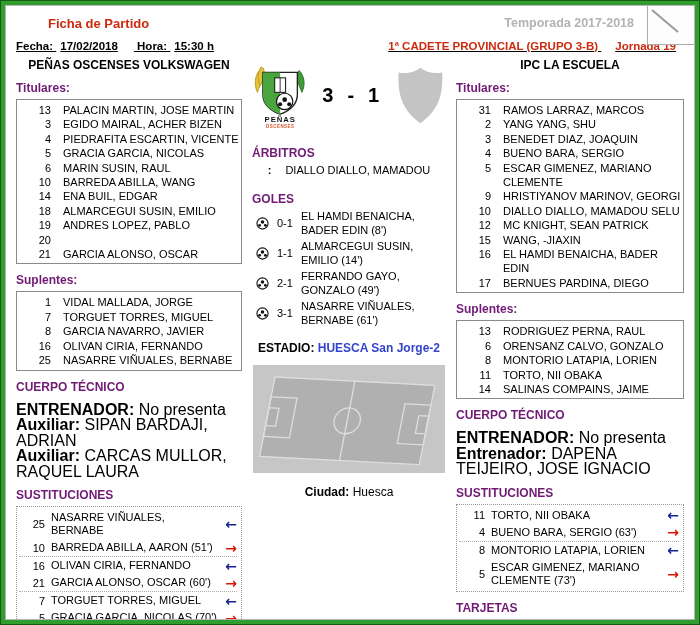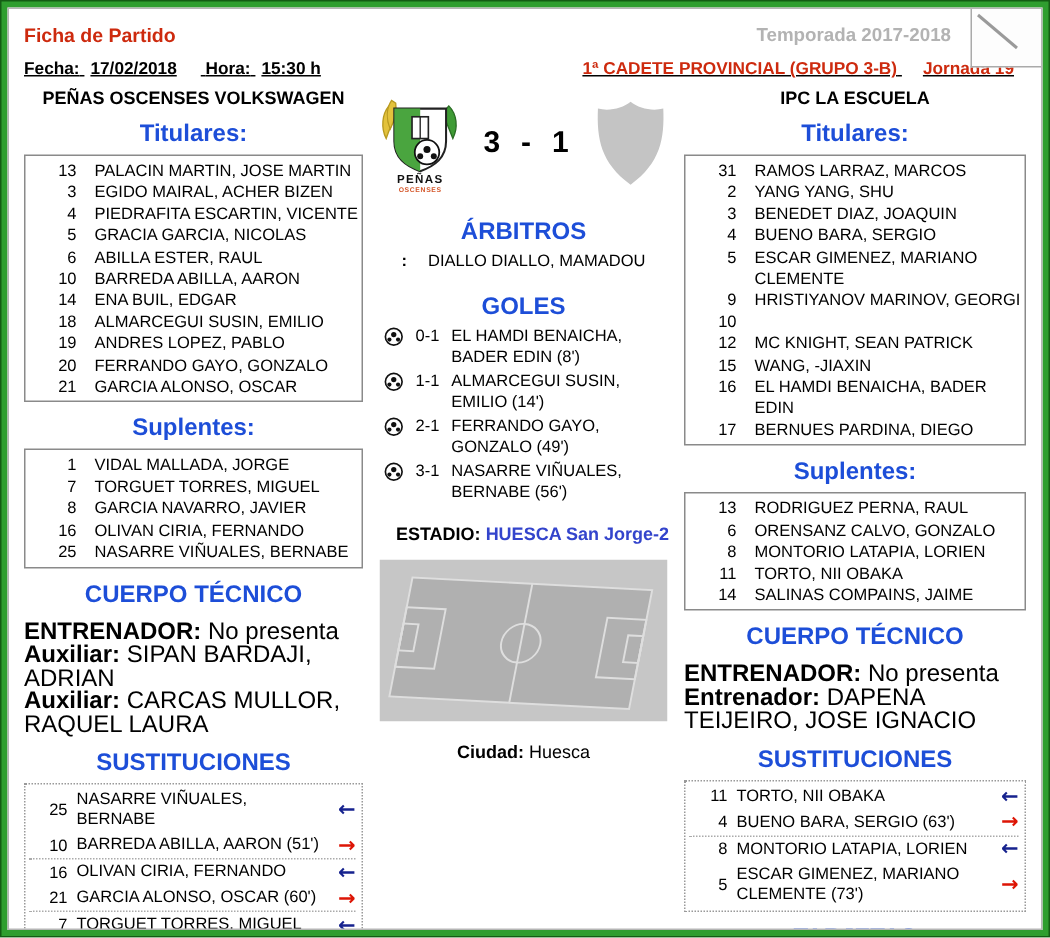--- a/index.html
+++ b/index.html
@@ -1,29 +1,29 @@
 <!DOCTYPE html>
 <html><head>
 <meta charset="utf-8">
 <style>
   html,body{margin:0;padding:0;background:#fff;}
   body{width:700px;height:625px;font-family:"Liberation Sans","DejaVu Sans",sans-serif;}
   .frame{box-sizing:border-box;width:700px;height:625px;background:#2f9e2f;border:1px solid #145c14;padding:4px;}
   .inner{box-sizing:border-box;background:#fff;width:100%;height:100%;border:1px solid #b5b5b5;position:relative;overflow:hidden;padding:6px 10px 4px 10px;}
   .corner-tab{position:absolute;top:0;right:0;width:46px;height:38px;border-left:1px solid #aaa;border-bottom:1px solid #aaa;background:#fdfdfd;}
-  .hdr{display:flex;justify-content:space-between;align-items:flex-start;padding-right:50px;}
+  .hdr{display:flex;justify-content:space-between;align-items:flex-start;padding-right:50px;margin-left:32px;}
   .title{color:#cd2a0e;font-size:13px;font-weight:bold;padding-top:4px;}
   .season{color:#b3b3b3;font-size:12.5px;font-weight:bold;padding-top:4px;}
   .inforow{display:flex;justify-content:space-between;margin-top:9px;padding-right:8px;font-size:11.5px;font-weight:bold;text-decoration:underline;}
   .comp{color:#cd2a0e;}
   .comp .jor{margin-left:14px;}
   .cols{display:grid;grid-template-columns:226px 1fr 228px;column-gap:10px;margin-top:4px;}
   .tcol{min-width:0;}
   .team-name{text-align:center;font-weight:bold;font-size:12px;margin:2px 0 0 0;}
-  .sec-head{text-align:center;color:#1d4ed8;font-weight:bold;font-size:16px;margin:9px 0 4px 0;}
+  .sec-head{text-align:left;color:#701a75;font-weight:bold;font-size:12px;margin:9px 0 4px 0;}
   .pbox{border:1px solid #8a8a8a;padding:3px 0 2px 0;}
   .prow{display:flex;font-size:11px;line-height:14.4px;}
   .pnum{width:34px;text-align:right;padding-right:12px;flex:none;}
   .pname{flex:1;padding-right:2px;}
   .staff{font-size:16px;line-height:15.5px;text-align:left;margin-top:8px;}
   .staff b{font-weight:bold;}
   .subbox{border:1px dotted #999;padding:2px 4px 2px 2px;font-size:11px;margin-top:2px;}
   .sub-row{display:flex;align-items:center;padding:2px 0;}
   .sub-row.sep{border-bottom:1px dotted #aaa;}
   .sub-num{width:26px;text-align:right;margin-right:6px;flex:none;}
@@ -32,25 +32,25 @@
   .arrow-in{color:#16228e;}
   .arrow-out{color:#dd1505;}
   
   .ccol{text-align:center;min-width:0;}
   .score-row{display:flex;justify-content:center;align-items:flex-start;gap:8px;margin-top:2px;}
   .score{font-size:20px;font-weight:bold;margin-top:26px;letter-spacing:2px;white-space:nowrap;}
   .score span{margin:0 6px;}
   .ref-line{font-size:11px;margin-top:2px;}
   .ref-line .colon{margin-right:14px;font-weight:bold;}
   .goals{text-align:left;padding-left:4px;margin-top:4px;}
-  .goal-row{display:flex;align-items:flex-start;font-size:11px;line-height:13.5px;margin-bottom:3px;}
+  .goal-row{display:flex;align-items:center;font-size:11px;line-height:13.5px;margin-bottom:3px;}
   .ball{flex:none;margin:0 8px 0 0;width:13px;height:13px;}
   .gscore{flex:none;margin-right:8px;}
   .gname{flex:1;}
-  .estadio{font-size:12px;font-weight:bold;margin-top:14px;text-align:right;}
+  .estadio{font-size:12px;font-weight:bold;margin-top:14px;}
   .estadio a{color:#3344cc;text-decoration:none;font-weight:bold;}
   .pitchwrap{margin:10px auto 0 auto;width:192px;}
   .ciudad{font-size:12px;margin-top:8px;}
   .ciudad b{font-weight:bold;}
 </style>
 </head>
 <body>
 
 <div class="frame">
 <div class="inner">
@@ -97,41 +97,40 @@
         <div class="prow">
               <span class="pnum">4</span>
               <span class="pname">PIEDRAFITA ESCARTIN, VICENTE</span>
             </div>
         <div class="prow">
               <span class="pnum">5</span>
               <span class="pname">GRACIA GARCIA, NICOLAS</span>
             </div>
         <div class="prow">
               <span class="pnum">6</span>
-              <span class="pname">ABILLA ESTER, RAUL</span>
+              <span class="pname">MARIN SUSIN, RAUL</span>
             </div>
         <div class="prow">
               <span class="pnum">10</span>
-              <span class="pname">BARREDA ABILLA, AARON</span>
+              <span class="pname">BARREDA ABILLA, WANG</span>
             </div>
         <div class="prow">
               <span class="pnum">14</span>
               <span class="pname">ENA BUIL, EDGAR</span>
             </div>
         <div class="prow">
               <span class="pnum">18</span>
               <span class="pname">ALMARCEGUI SUSIN, EMILIO</span>
             </div>
         <div class="prow">
               <span class="pnum">19</span>
               <span class="pname">ANDRES LOPEZ, PABLO</span>
             </div>
         <div class="prow">
               <span class="pnum">20</span>
-              <span class="pname">FERRANDO GAYO, GONZALO</span>
             </div>
         <div class="prow">
               <span class="pnum">21</span>
               <span class="pname">GARCIA ALONSO, OSCAR</span>
             </div>
       </div>
 
       <div class="sec-head">Suplentes:</div>
       <div class="pbox">
         <div class="prow">
@@ -260,21 +259,21 @@
               <span class="gname">FERRANDO GAYO, GONZALO (49')</span>
         </div>
         <div class="goal-row">
           <svg class="ball" viewBox="0 0 14 14">
                 <circle cx="7" cy="7" r="6" fill="#fff" stroke="#111" stroke-width="1.2"></circle>
                 <circle cx="7" cy="5.4" r="1.9" fill="#111"></circle>
                 <circle cx="3.9" cy="9" r="1.5" fill="#111"></circle>
                 <circle cx="10.1" cy="9" r="1.5" fill="#111"></circle>
               </svg>
           <span class="gscore">3-1</span>
-              <span class="gname">NASARRE VIÑUALES, BERNABE (56')</span>
+              <span class="gname">NASARRE VIÑUALES, BERNABE (61')</span>
         </div>
       </div>
 
       <div class="estadio">
         <span>ESTADIO:</span>
         <a href="#">HUESCA San Jorge-2</a>
       </div>
 
       <div class="pitchwrap">
         <svg width="192" height="108" viewBox="0 0 192 108">
@@ -320,20 +319,21 @@
         <div class="prow">
               <span class="pnum">5</span>
               <span class="pname">ESCAR GIMENEZ, MARIANO CLEMENTE</span>
             </div>
         <div class="prow">
               <span class="pnum">9</span>
               <span class="pname">HRISTIYANOV MARINOV, GEORGI</span>
             </div>
         <div class="prow">
               <span class="pnum">10</span>
+              <span class="pname">DIALLO DIALLO, MAMADOU SELU</span>
             </div>
         <div class="prow">
               <span class="pnum">12</span>
               <span class="pname">MC KNIGHT, SEAN PATRICK</span>
             </div>
         <div class="prow">
               <span class="pnum">15</span>
               <span class="pname">WANG, -JIAXIN</span>
             </div>
         <div class="prow">

